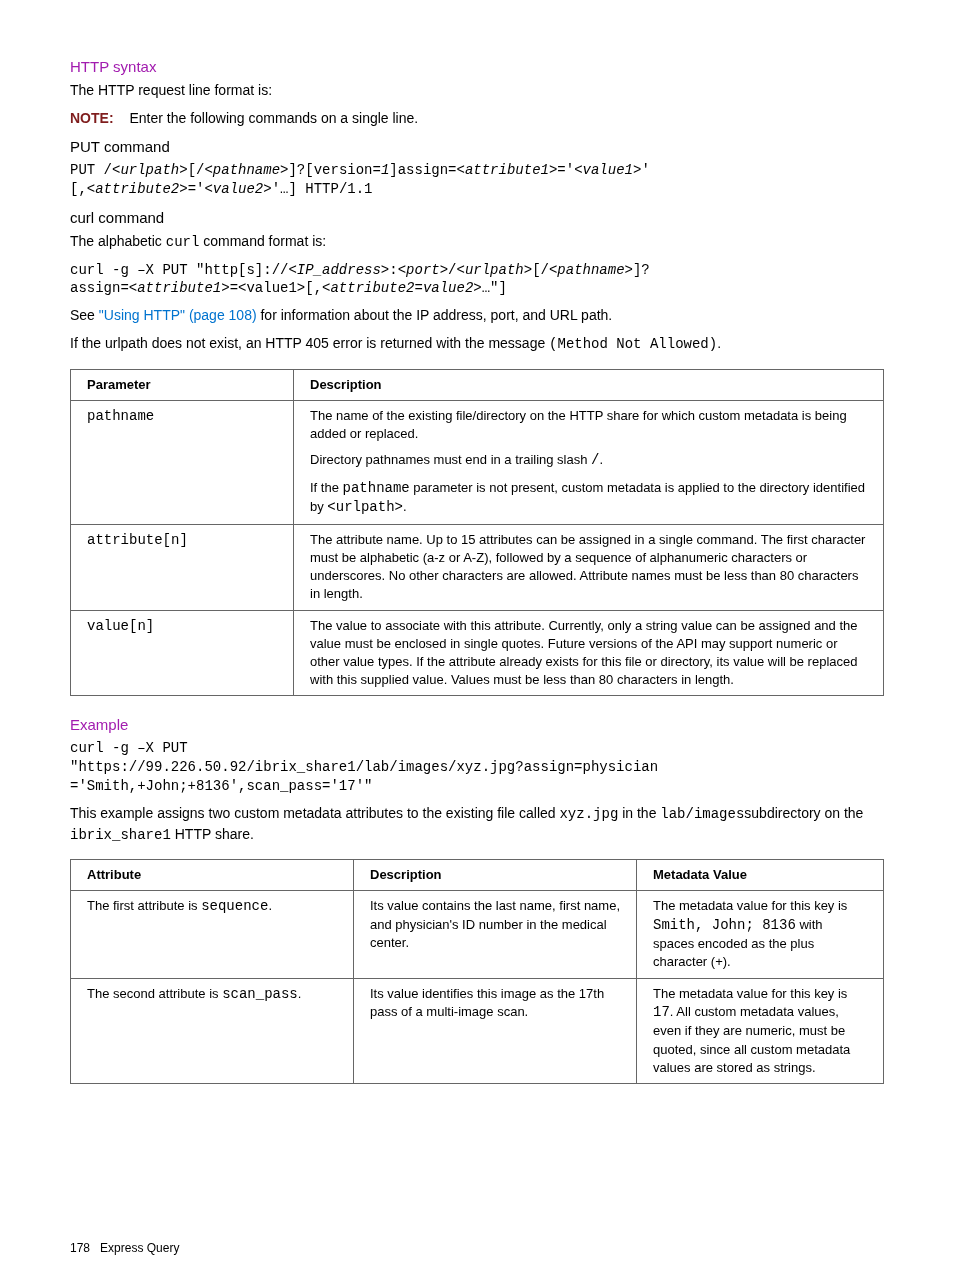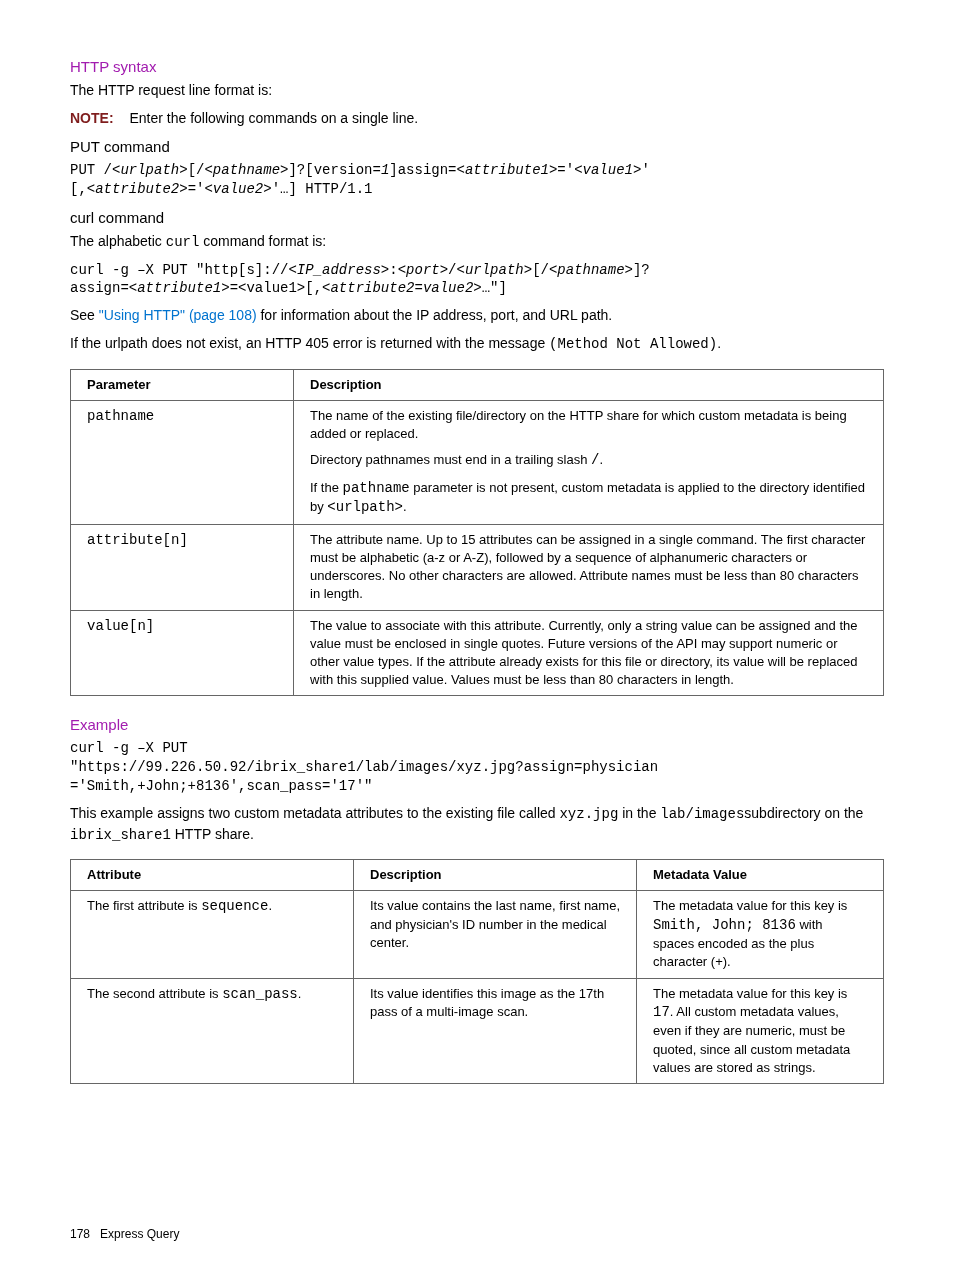--- a/index.html
+++ b/index.html
@@ -22,21 +22,21 @@
   .mono-block { font-family: "Courier New", monospace; font-size: 14px; white-space: pre-wrap; margin: 4px 0 8px 0; line-height: 1.35; }
   .mono-italic { font-style: italic; }
   table { border-collapse: collapse; width: 100%; margin: 14px 0 18px 0; }
   th, td { border: 1px solid #666; padding: 6px 16px; vertical-align: top; text-align: left; font-size: 13px; }
   th { font-weight: bold; }
   .col-param { width: 190px; }
   .col-attr { width: 250px; }
   .col-desc2 { width: 250px; }
   .inner-p { margin: 0 0 8px 0; }
   .inner-p:last-child { margin-bottom: 0; }
-  .footer { position: absolute; bottom: 28px; left: 70px; font-size: 12px; }
+  .footer { position: absolute; bottom: 14px; left: 70px; font-size: 12px; }
   .nowrap { white-space: nowrap; }
 </style>
 </head>
 <body>
 
 <div class="heading-sub">HTTP syntax</div>
 <div class="body-text">The HTTP request line format is:</div>
 
 <div class="note-row">
   <span class="note-label">NOTE:</span>

